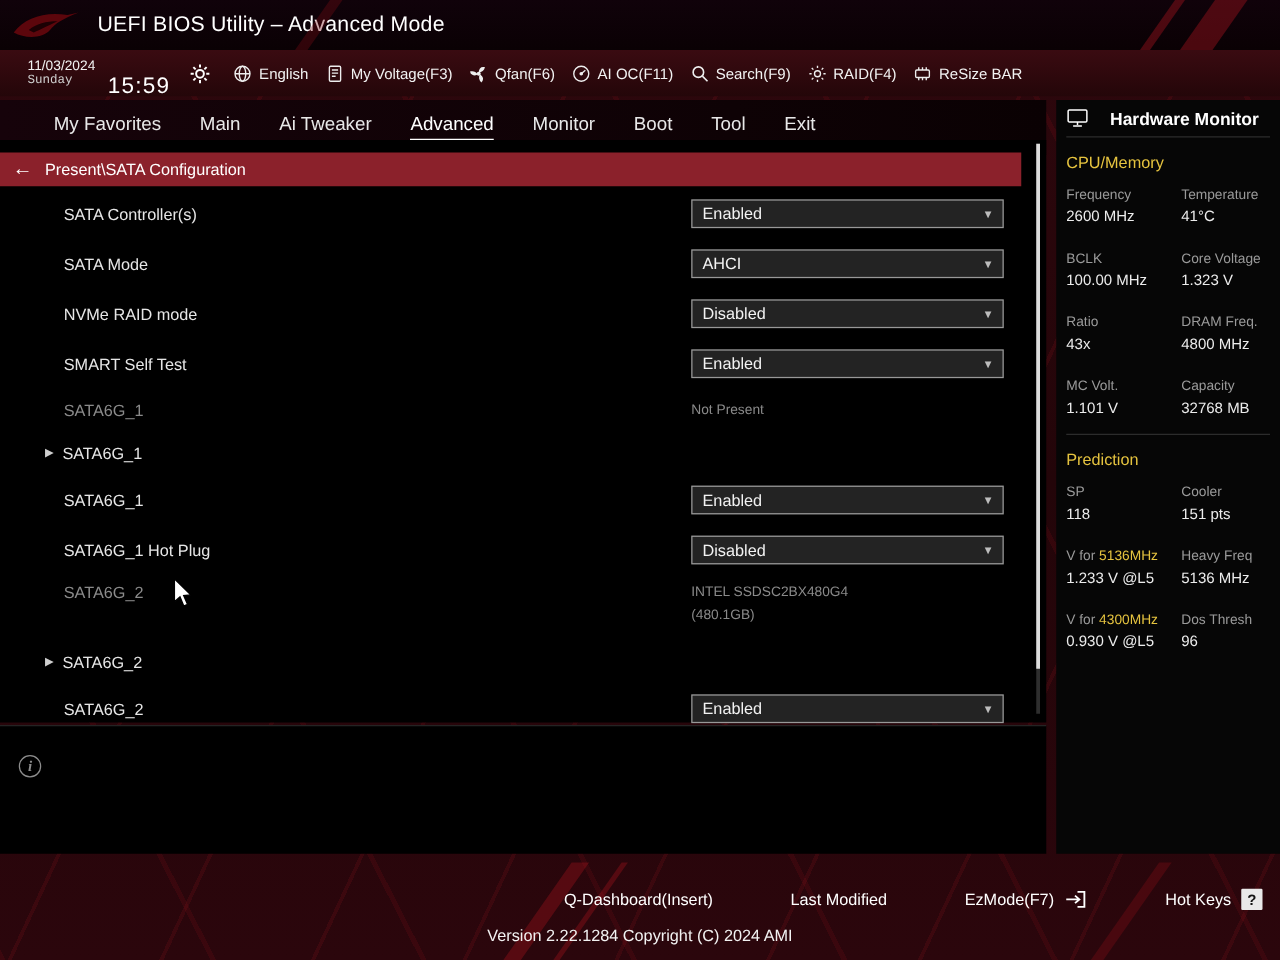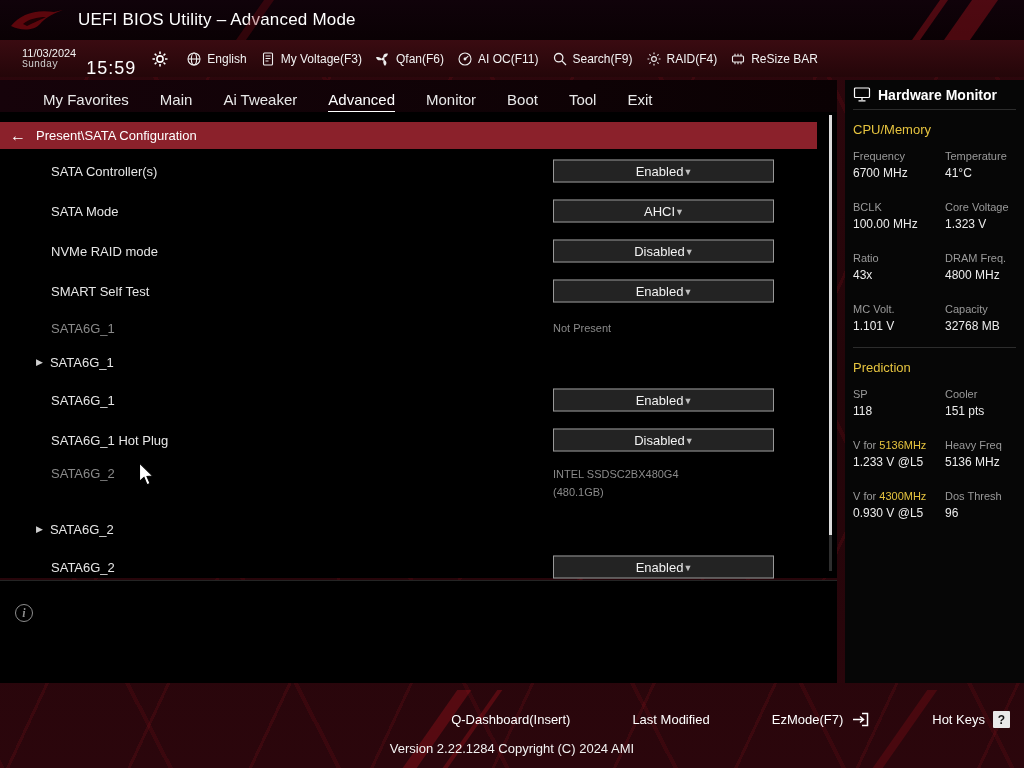--- a/index.html
+++ b/index.html
@@ -51,42 +51,42 @@
   .settings-list { margin-top:2px; }
   .row { position:relative; display:flex; align-items:center; padding-left:51px; }
   .row-dropdown { height:40px; }
   .row-static { height:34px; }
   .row-expand { height:35px; padding-left:36px; }
   .row.tall { height:52px; align-items:flex-start; padding-top:6px; }
   .row-label { font-size:13px; color:#e6e6e6; }
   .row-static .row-label { color:#8a8a8a; }
   .expand-arrow { font-size:9px; color:#cfcfcf; margin-right:7px; transform:translateY(-1px); }
   .dropdown { position:absolute; left:553px; top:50%; transform:translateY(-50%);
-    width:221px; height:23px; background:#232323; border:1px solid #989898;
-    display:flex; align-items:center; justify-content:center; padding:0 7px 0 8px; cursor:pointer; }
+    width:250px; height:23px; background:#232323; border:1px solid #989898;
+    display:flex; align-items:center; justify-content:space-between; padding:0 7px 0 8px; cursor:pointer; }
   .dd-value { font-size:13px; color:#f2f2f2; }
   .dd-chevron { font-size:9px; color:#bdbdbd; }
   .static-value { position:absolute; left:553px; top:50%; transform:translateY(-50%);
     font-size:11px; color:#8a8a8a; white-space:pre-line; line-height:18px; }
   .row.tall .static-value { top:5px; transform:none; }
 
   .scrollbar { position:absolute; top:3px; right:5px; width:3px; height:456px; background:#2e2e2e; }
   .scroll-thumb { width:3px; height:420px; background:#dcdcdc; }
 
   
   .infopanel { position:absolute; top:580px; left:0; width:837px; height:103px; background:#000;
     border-top:1px solid #242424; z-index:2; }
   .info-icon { position:absolute; left:15px; top:23px; width:18px; height:18px; border:1.5px solid #8d8d8d;
     border-radius:50%; color:#8d8d8d; font-family:"Liberation Serif", serif; font-style:italic; font-weight:bold;
     font-size:12px; display:flex; align-items:center; justify-content:center; }
 
   
   .sidebar { position:absolute; top:80px; left:845px; width:179px; height:603px; background:#060606; z-index:2;
     padding:0 8px; }
-  .hw-header { height:30px; display:flex; align-items:center; gap:7px; border-bottom:1px solid #2c2c2c; }
+  .hw-header { height:30px; display:flex; align-items:center; gap:17px; border-bottom:1px solid #2c2c2c; }
   .hw-title { font-size:14px; font-weight:600; color:#ffffff; }
   .hw-section { padding-top:8px; }
   .hw-section + .hw-section { margin-top:14px; border-top:1px solid #2c2c2c; }
   .hw-section-title { font-size:13px; color:#e5c33f; margin:4px 0 13px 0; }
   .hw-grid { display:grid; grid-template-columns:88px auto; row-gap:21px; column-gap:4px; }
   .hw-label { font-size:11px; color:#9a9a9a; margin-bottom:4px; }
   .hw-label-accent { color:#e5c33f; }
   .hw-value { font-size:12px; color:#ececec; }
 
   
@@ -319,21 +319,21 @@
         </g>
     </svg>
     <span class="hw-title">Hardware Monitor</span>
   </div>
   <div id="hw-sections">
   <div class="hw-section">
     <div class="hw-section-title">CPU/Memory</div>
     <div class="hw-grid">
   <div class="hw-stat">
     <div class="hw-label"><span class="hw-label-main">Frequency</span></div>
-    <div class="hw-value">6700 MHz</div>
+    <div class="hw-value">2600 MHz</div>
   </div>
 
   <div class="hw-stat">
     <div class="hw-label"><span class="hw-label-main">Temperature</span></div>
     <div class="hw-value">41°C</div>
   </div>
 
   <div class="hw-stat">
     <div class="hw-label"><span class="hw-label-main">BCLK</span></div>
     <div class="hw-value">100.00 MHz</div>

